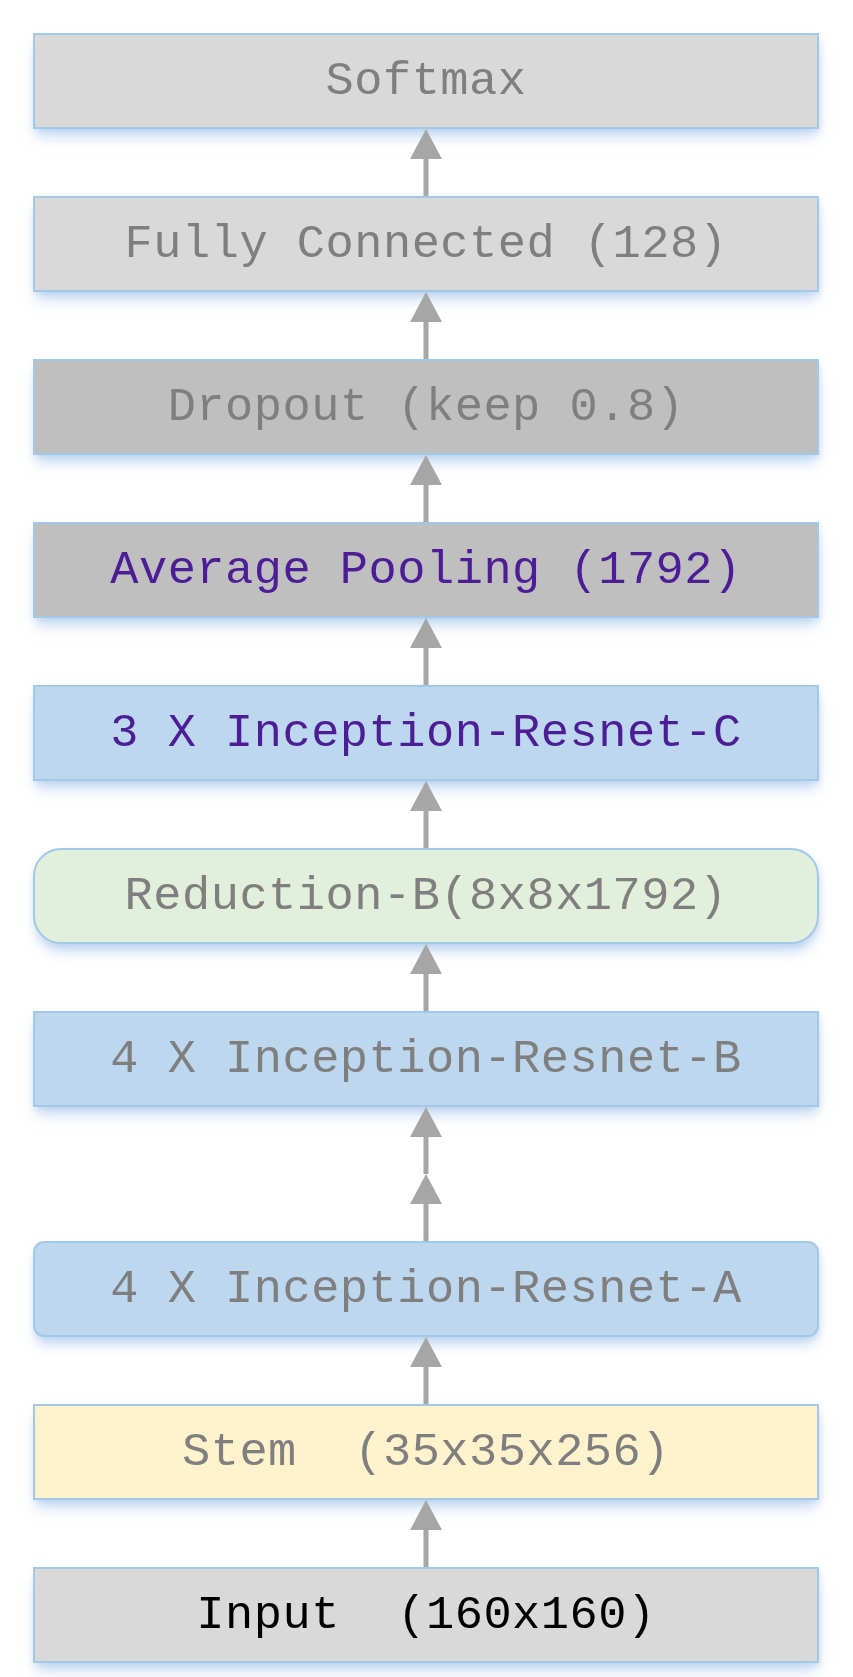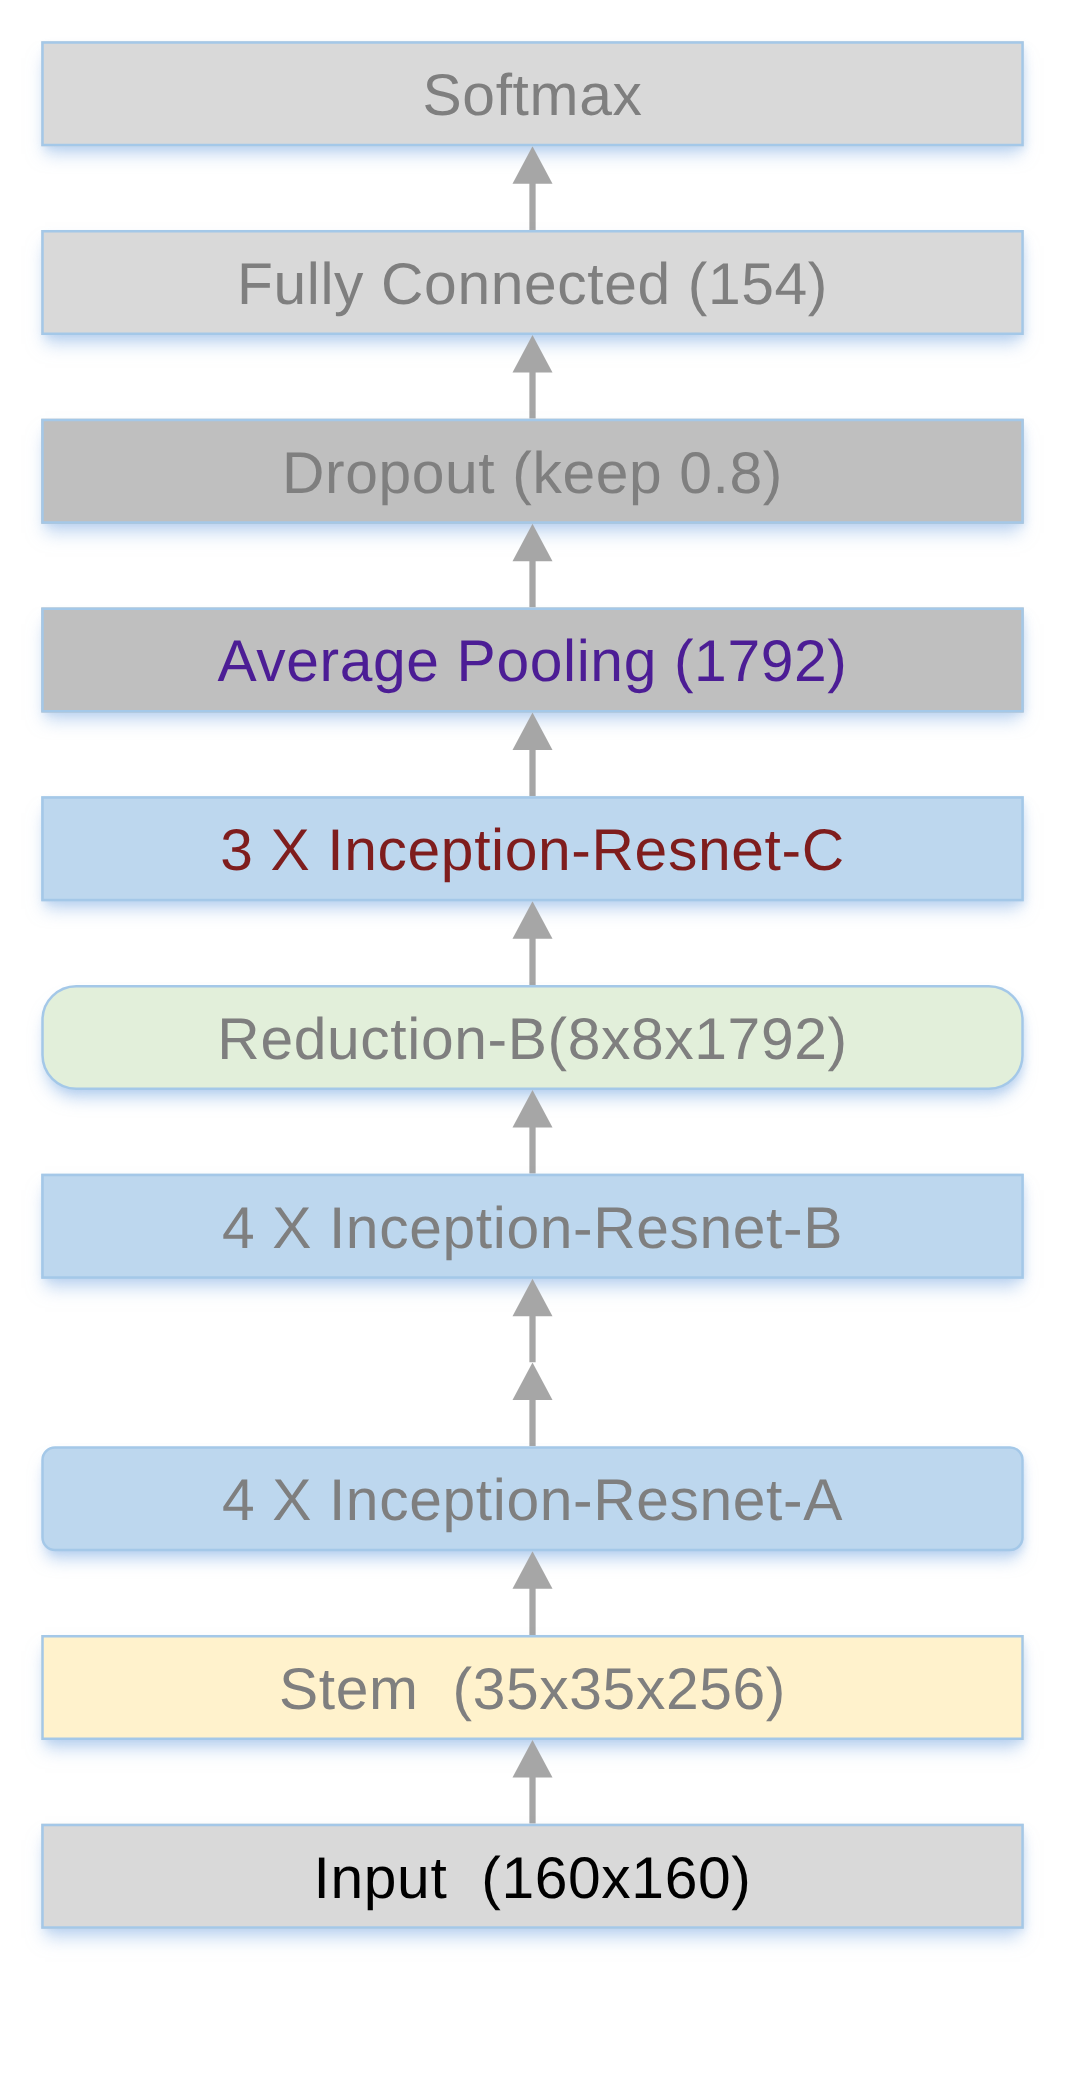--- a/index.html
+++ b/index.html
@@ -16,27 +16,28 @@
     width: 853px;
     padding-top: 33px;
     display: flex;
     flex-direction: column;
     align-items: flex-start;
   }
   .layer-box {
     box-sizing: border-box;
     margin-left: 33px;
     width: 786px;
-    height: 84px;
+    height: 96px;
     border: 2px solid #a21caf;
     display: flex;
     align-items: center;
     justify-content: center;
     box-shadow: 0 10px 13px -3px rgba(148, 186, 232, 0.55),
                 2px 3px 6px -1px rgba(148, 186, 232, 0.30);
+    font-family: Liberation Mono, monospace;
   }
   .layer-label {
     font-size: 47px;
     line-height: 1;
     color: #7f7f7f;
     white-space: pre;
     letter-spacing: 0.5px;
   }
   .arrow-gap {
     width: 786px;
@@ -55,21 +56,21 @@
     <div class="layer-box" style="background: rgb(217, 217, 217); border-color: rgb(164, 200, 232);">
       <span class="layer-label" style="color: rgb(127, 127, 127);">Softmax</span>
     </div>
     <div class="arrow-gap">
       <svg class="arrow-svg" width="36" height="67" viewBox="0 0 36 67">
         <rect x="15.5" y="27" width="5" height="40" fill="#a6a6a6"></rect>
         <polygon points="18,0 34,30 2,30" fill="#a6a6a6"></polygon>
       </svg>
     </div>
     <div class="layer-box" style="background: rgb(217, 217, 217); border-color: rgb(164, 200, 232);">
-      <span class="layer-label" style="color: rgb(127, 127, 127);">Fully Connected (154)</span>
+      <span class="layer-label" style="color: rgb(127, 127, 127);">Fully Connected (128)</span>
     </div>
     <div class="arrow-gap">
       <svg class="arrow-svg" width="36" height="67" viewBox="0 0 36 67">
         <rect x="15.5" y="27" width="5" height="40" fill="#a6a6a6"></rect>
         <polygon points="18,0 34,30 2,30" fill="#a6a6a6"></polygon>
       </svg>
     </div>
     <div class="layer-box" style="background: rgb(191, 191, 191); border-color: rgb(164, 200, 232);">
       <span class="layer-label" style="color: rgb(127, 127, 127); text-align: center;">Dropout (keep 0.8)</span>
     </div>
@@ -82,21 +83,21 @@
     <div class="layer-box" style="background: rgb(191, 191, 191); border-color: rgb(164, 200, 232);">
       <span class="layer-label" style="color: #4c1d95;">Average Pooling (1792)</span>
     </div>
     <div class="arrow-gap">
       <svg class="arrow-svg" width="36" height="67" viewBox="0 0 36 67">
         <rect x="15.5" y="27" width="5" height="40" fill="#a6a6a6"></rect>
         <polygon points="18,0 34,30 2,30" fill="#a6a6a6"></polygon>
       </svg>
     </div>
     <div class="layer-box" style="background: rgb(189, 215, 238); border-color: rgb(164, 200, 232);">
-      <span class="layer-label" style="color: #7f1d1d;">3 X Inception-Resnet-C</span>
+      <span class="layer-label" style="color: #4c1d95;">3 X Inception-Resnet-C</span>
     </div>
     <div class="arrow-gap">
       <svg class="arrow-svg" width="36" height="67" viewBox="0 0 36 67">
         <rect x="15.5" y="27" width="5" height="40" fill="#a6a6a6"></rect>
         <polygon points="18,0 34,30 2,30" fill="#a6a6a6"></polygon>
       </svg>
     </div>
     <div class="layer-box" style="background: rgb(226, 239, 218); border-color: rgb(164, 200, 232); border-radius: 28px;">
       <span class="layer-label" style="color: rgb(127, 127, 127);">Reduction-B(8x8x1792)</span>
     </div>

